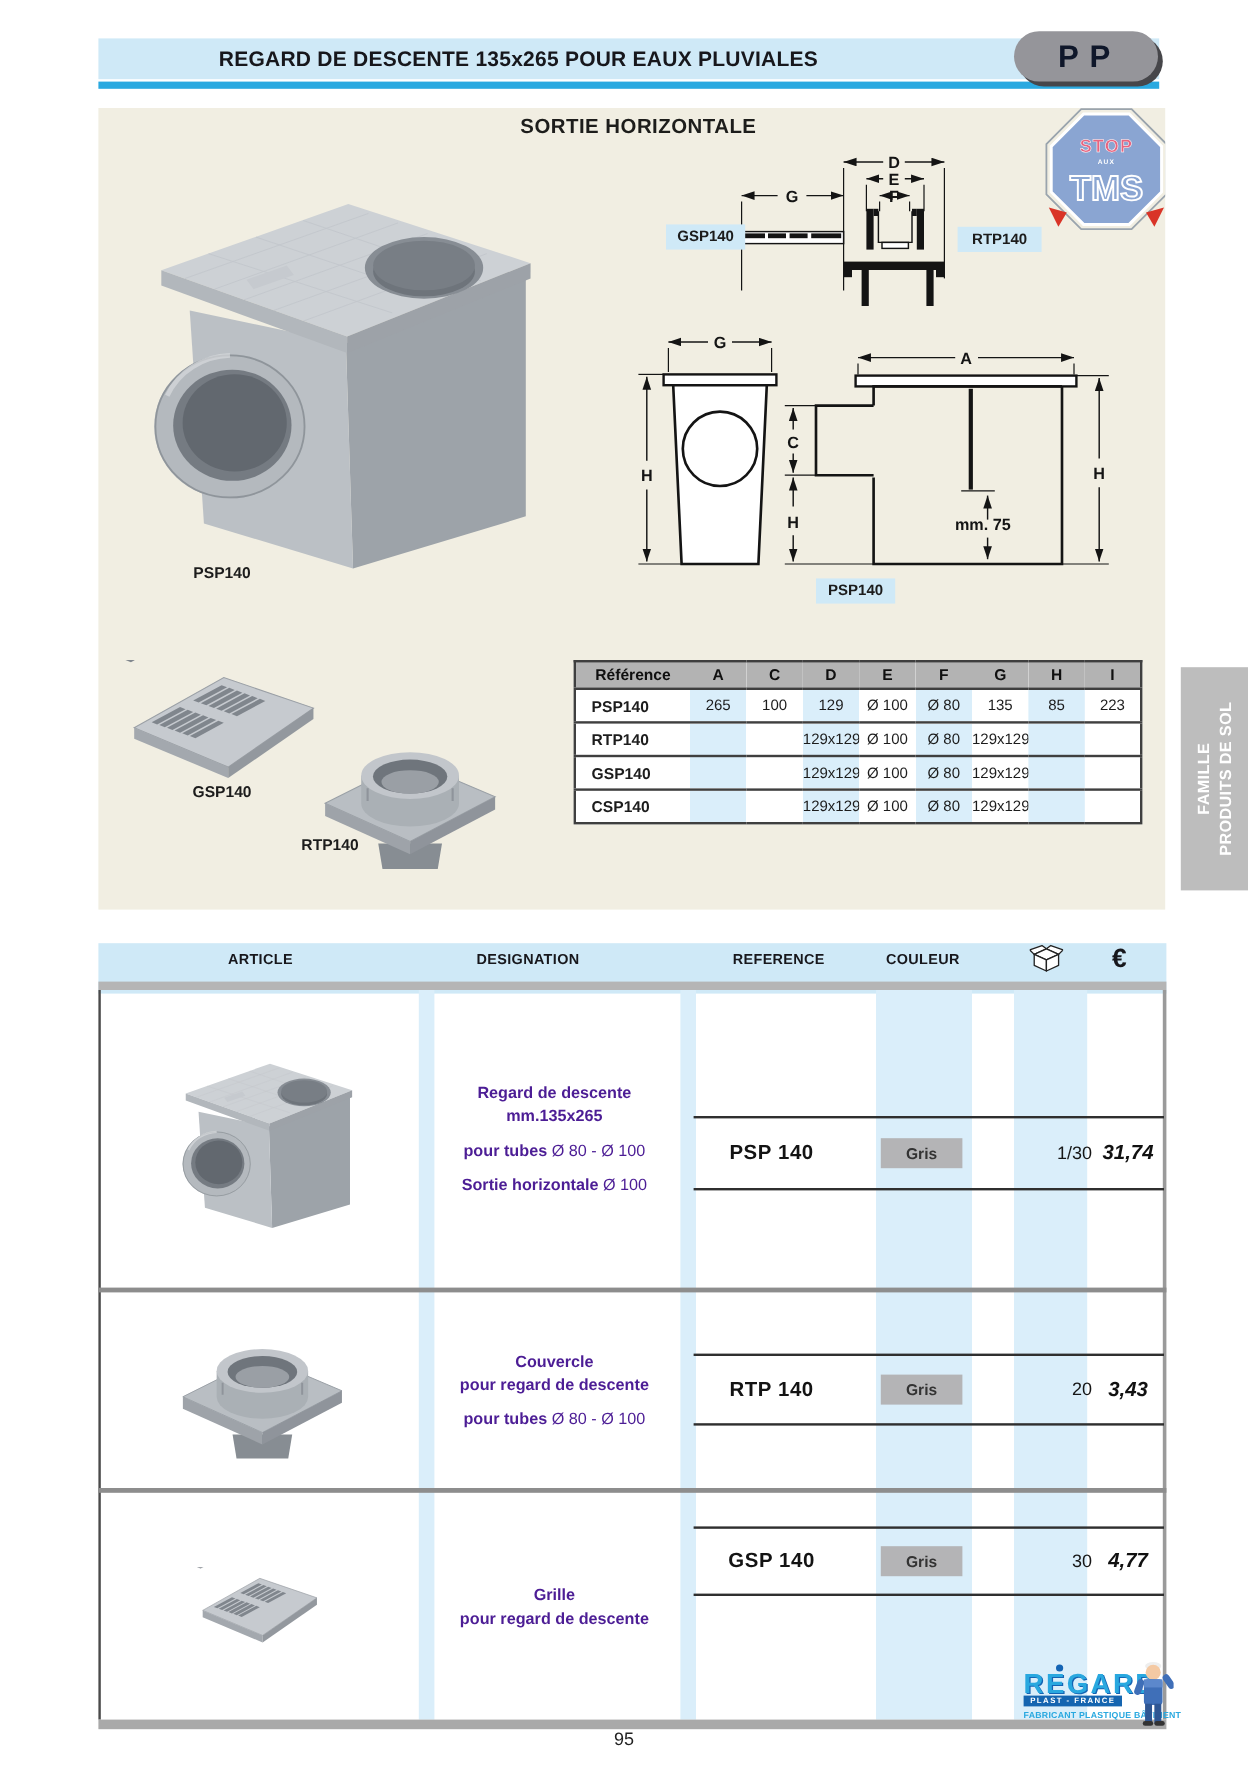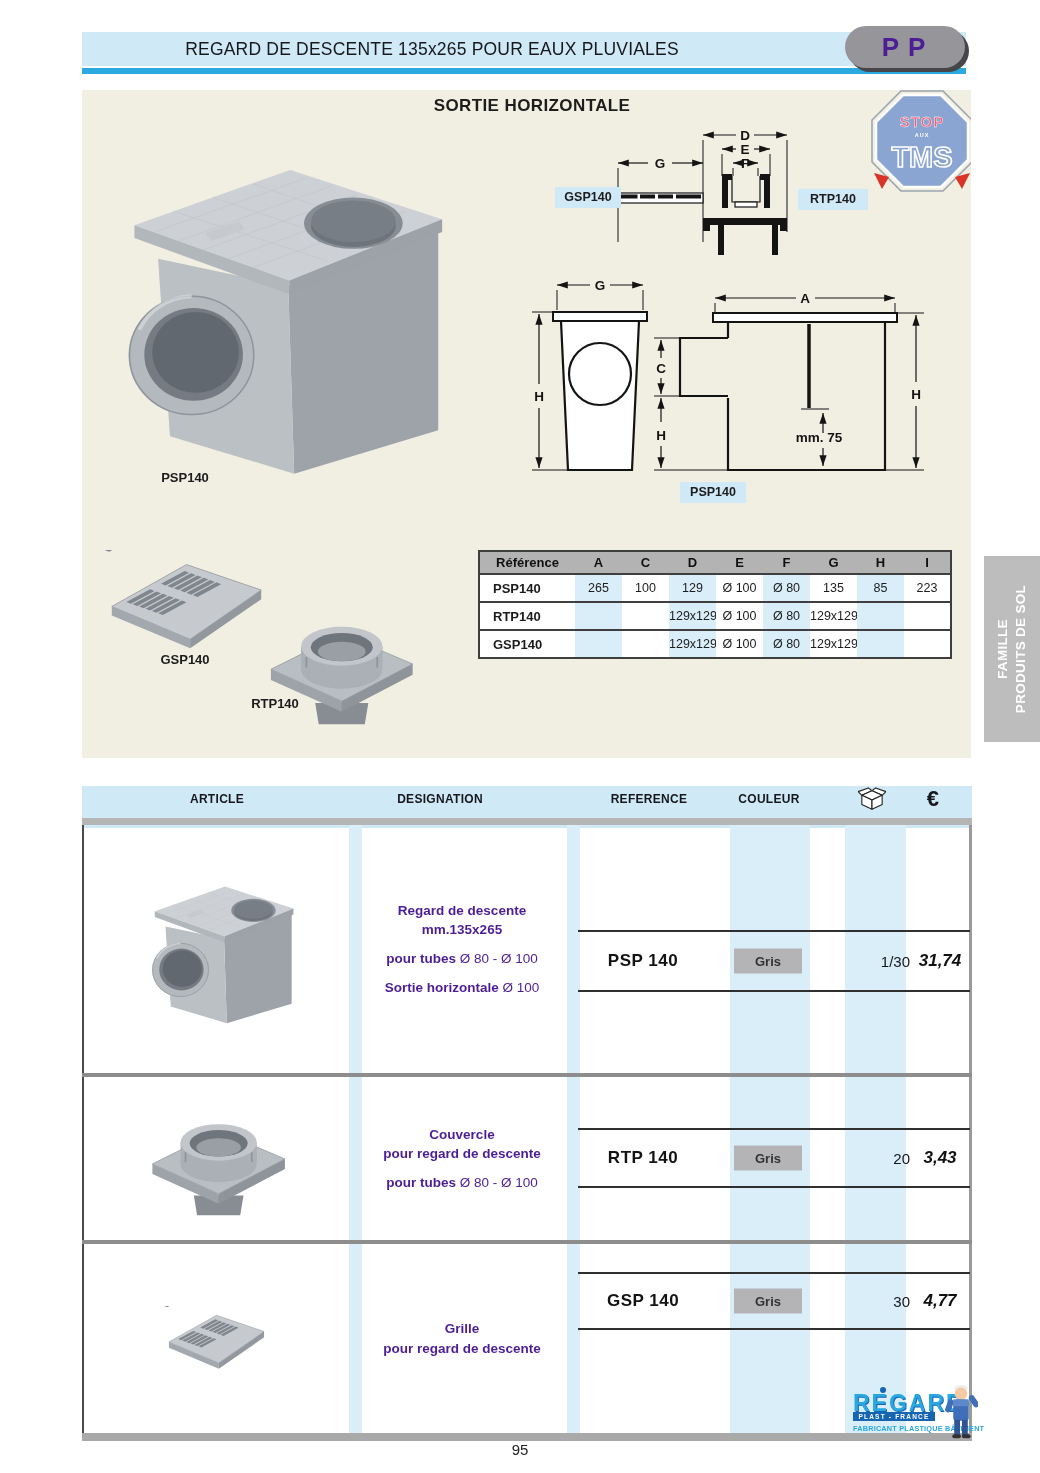--- a/index.html
+++ b/index.html
@@ -3,24 +3,24 @@
 <meta charset="utf-8">
 <style>
   html,body{margin:0;padding:0;background:#ffffff;}
   .page{position:relative;width:1040px;height:1473px;background:#ffffff;overflow:hidden;
         font-family:"Liberation Sans", sans-serif;color:#1c1c1c;}
   .abs{position:absolute;}
 
   
   .hband{left:82px;top:32px;width:884px;height:34px;background:#cfe9f7;}
   .htitle{position:absolute;left:0;top:0;width:700px;height:34px;line-height:34px;text-align:center;
-          font-weight:normal;font-size:17.5px;color:#17171c;letter-spacing:0.2px;}
+          font-weight:bold;font-size:17.5px;color:#17171c;letter-spacing:0.2px;}
   .hbar{left:82px;top:68px;width:884px;height:6px;background:#2aa9e0;}
   .badge{left:845px;top:26px;width:120px;height:42px;background:#95959a;border-radius:21px;
-         box-shadow:4px 4px 0 #46464a;z-index:3;text-align:center;line-height:42px;color:#4c1d95;
+         box-shadow:4px 4px 0 #46464a;z-index:3;text-align:center;line-height:42px;color:#0f172a;
          font-weight:bold;font-size:26px;letter-spacing:9px;padding-left:6px;box-sizing:border-box;}
 
   
   .panel{left:82px;top:90px;width:889px;height:668px;background:#f1eee2;}
   .ptitle{position:absolute;left:240px;top:6px;width:420px;text-align:center;font-weight:bold;
           font-size:17px;color:#1d1d1b;letter-spacing:0.4px;}
   .plabel{position:absolute;font-weight:bold;font-size:13px;color:#1c1c1c;text-align:center;}
 
   
   .dimwrap{position:absolute;left:396px;top:452px;width:474px;}
@@ -329,20 +329,31 @@
             <td class="dref">GSP140</td>
             <td class="s"></td>
             <td></td>
             <td class="s">129x129</td>
             <td>Ø 100</td>
             <td class="s">Ø 80</td>
             <td>129x129</td>
             <td class="s"></td>
             <td></td>
           </tr>
+          <tr>
+            <td class="dref">CSP140</td>
+            <td class="s"></td>
+            <td></td>
+            <td class="s">129x129</td>
+            <td>Ø 100</td>
+            <td class="s">Ø 80</td>
+            <td>129x129</td>
+            <td class="s"></td>
+            <td></td>
+          </tr>
         </tbody>
       </table>
     </div>
   </div>
 
   <div class="abs famtab">
     <div class="famtxt">
       <div>FAMILLE</div>
       <div>PRODUITS DE SOL</div>
     </div>

